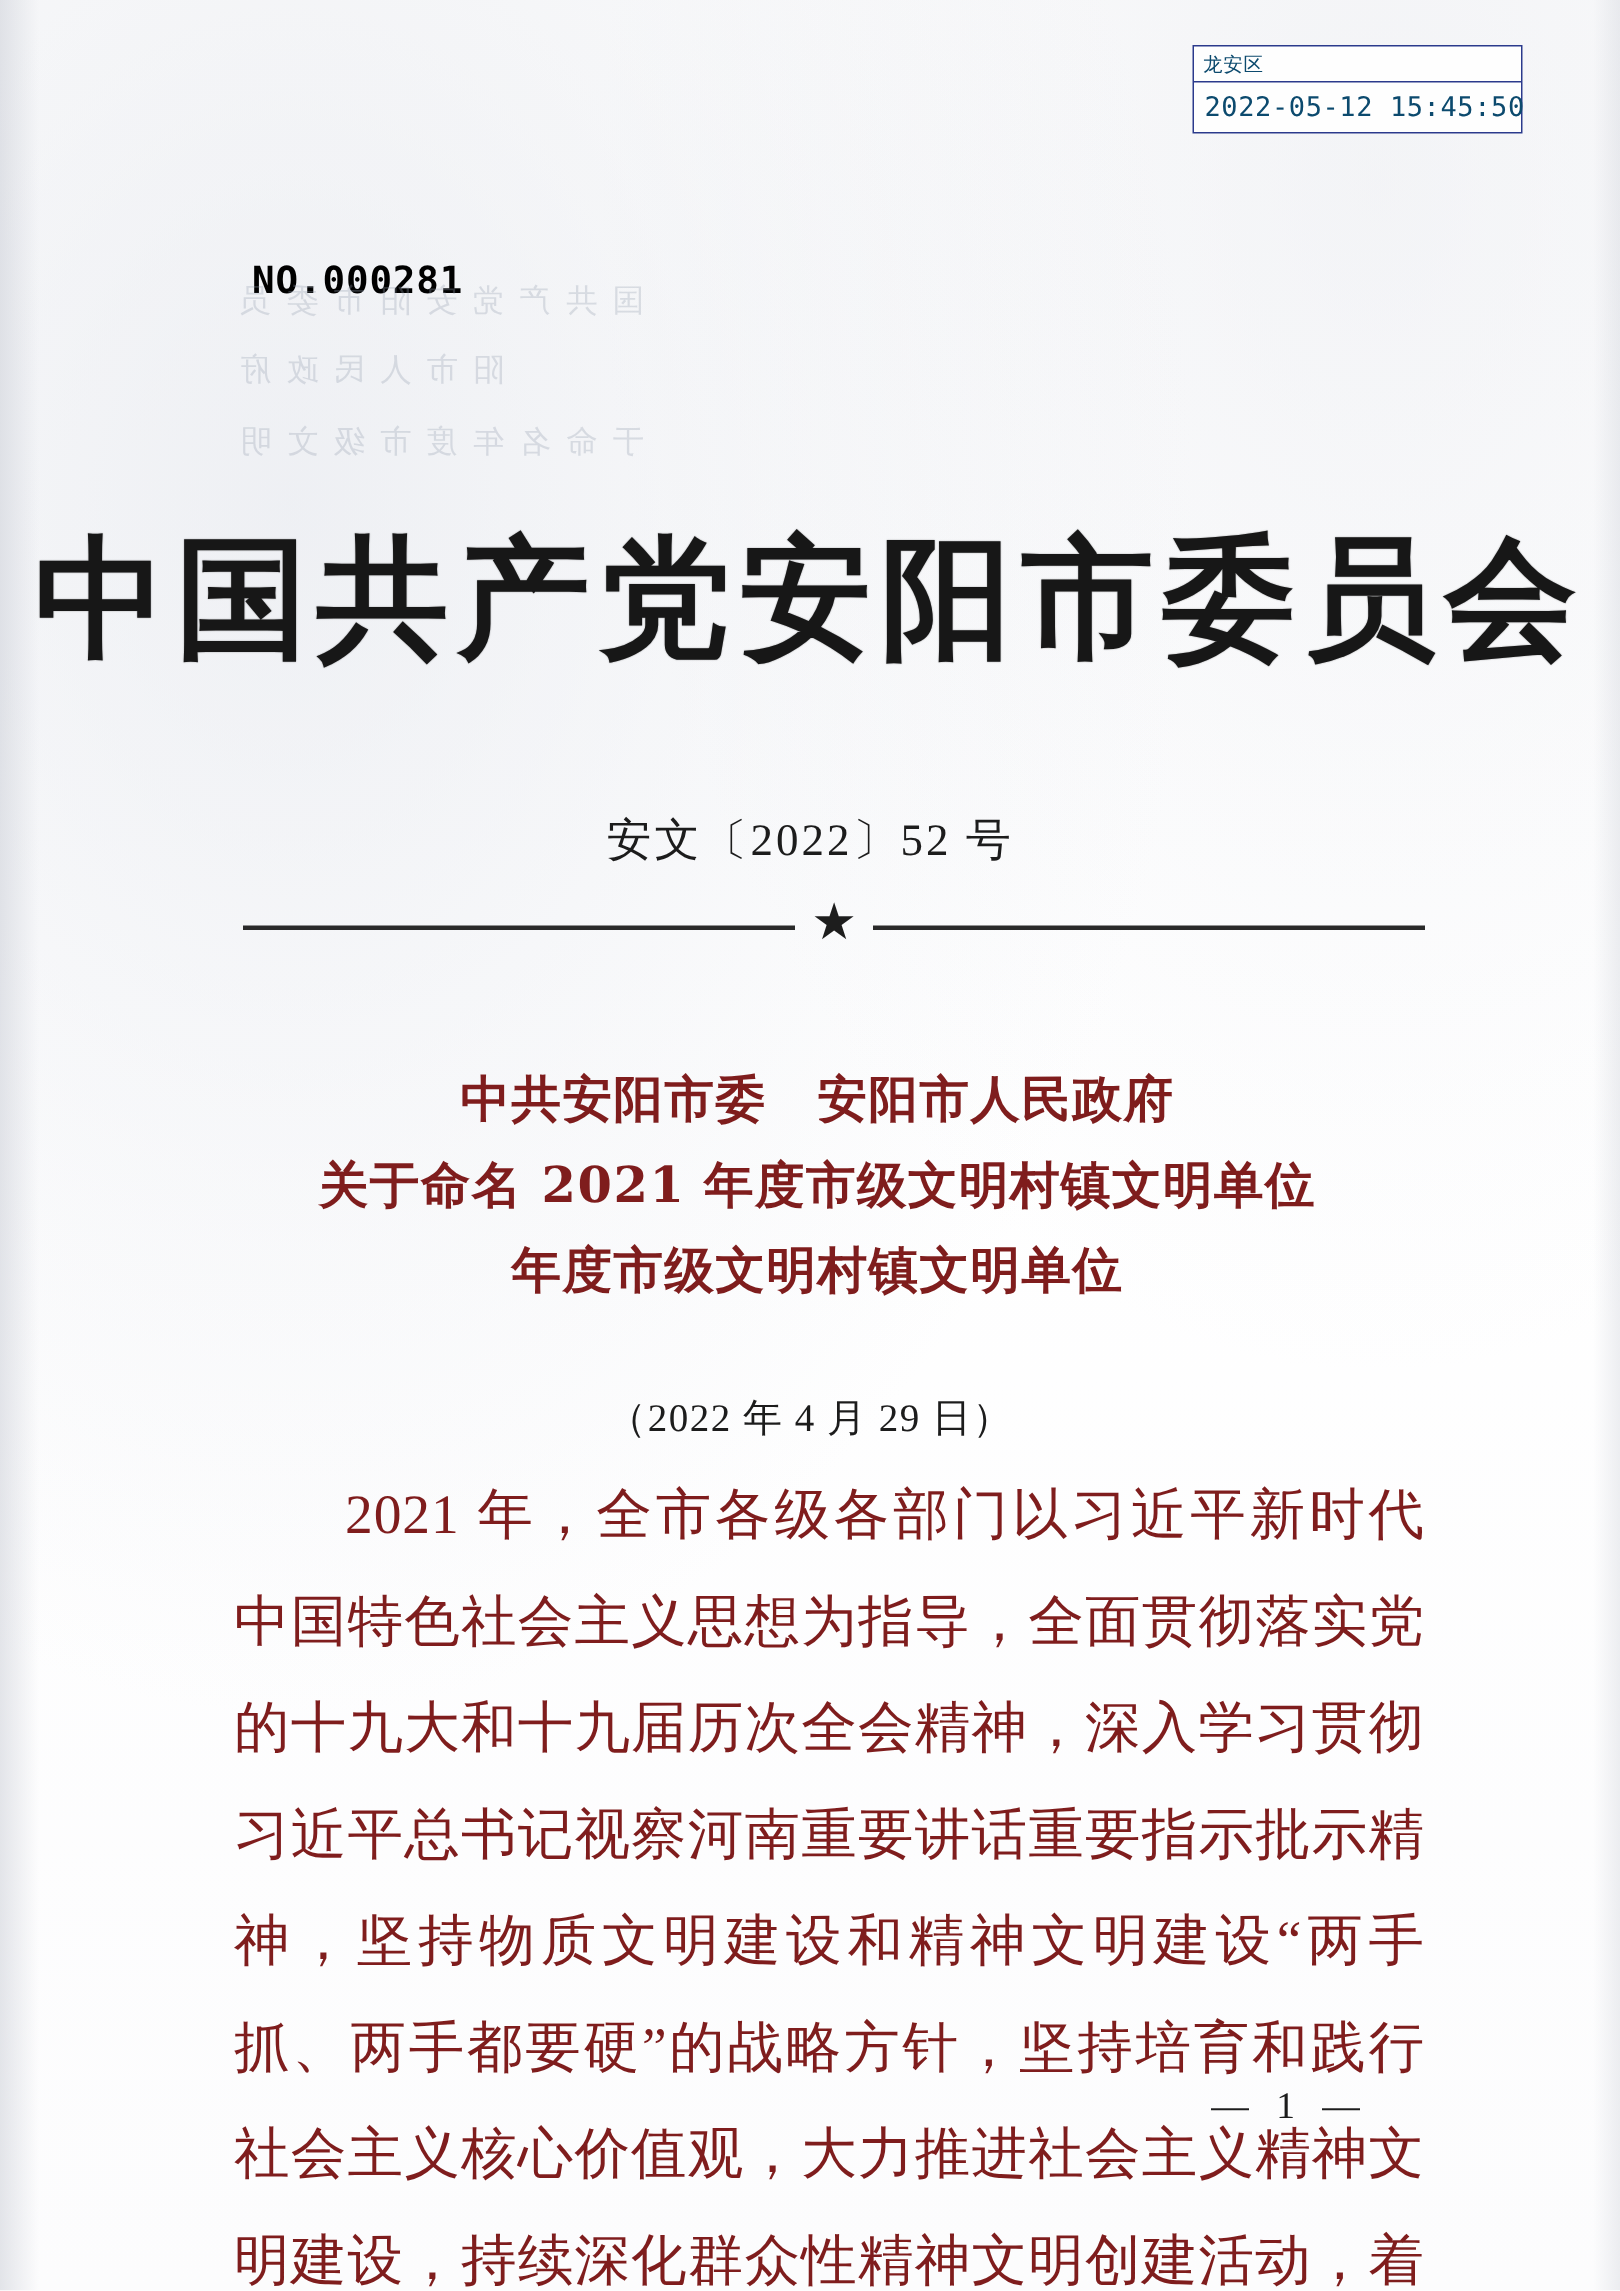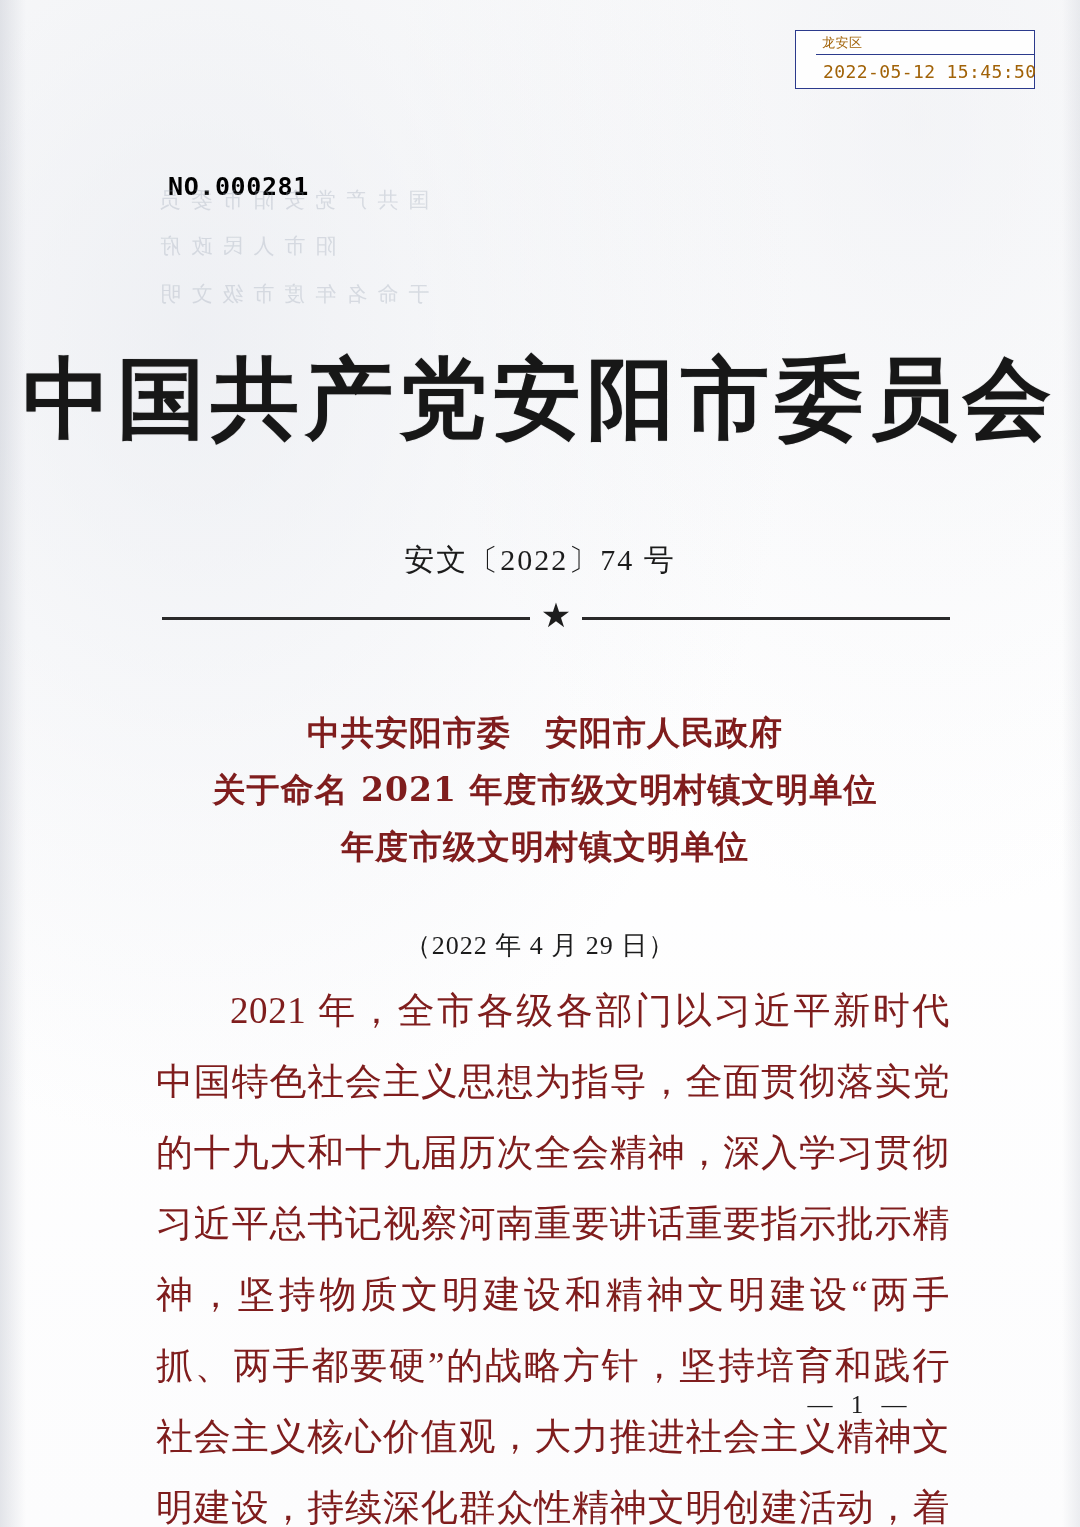--- a/index.html
+++ b/index.html
@@ -39,23 +39,22 @@
   }
 
   
   .stamp {
     position: absolute;
     left: 795px;
     top: 30px;
     width: 218px;
     border: 1.5px solid #2b3a8c;
     font-family: "DejaVu Sans Mono", monospace;
-    color: #a16207;
+    color: #0c4a6e;
     background: rgba(255,255,255,0.85);
-    padding-left: 20px;
   }
   .stamp-row1 {
     font-size: 13px;
     line-height: 1.55;
     padding: 2px 6px 1px 6px;
     border-bottom: 1.5px solid #2b3a8c;
     letter-spacing: 0.5px;
     font-family: "Liberation Sans", sans-serif;
   }
   .stamp-row2 {
@@ -215,21 +214,21 @@
 </div>
 
 <div class="doc-no">NO.000281</div>
 
 <div class="ghost" style="left:150px; top:186px;">国共产党安阳市委员</div>
 <div class="ghost" style="left:150px; top:232px;">阳市人民政府</div>
 <div class="ghost" style="left:150px; top:280px;">于命名年度市级文明</div>
 
 <div class="masthead">中国共产党安阳市委员会</div>
 
-<div class="issue-no">安文〔2022〕74 号</div>
+<div class="issue-no">安文〔2022〕52 号</div>
 
 <div class="rule-wrap">
   <div class="rule-line"></div>
   <div class="star">★</div>
   <div class="rule-line"></div>
 </div>
 
 <div class="title-block">
   <div class="title-line">
     <span>中共安阳市委</span><span class="gap"></span><span>安阳市人民政府</span>

